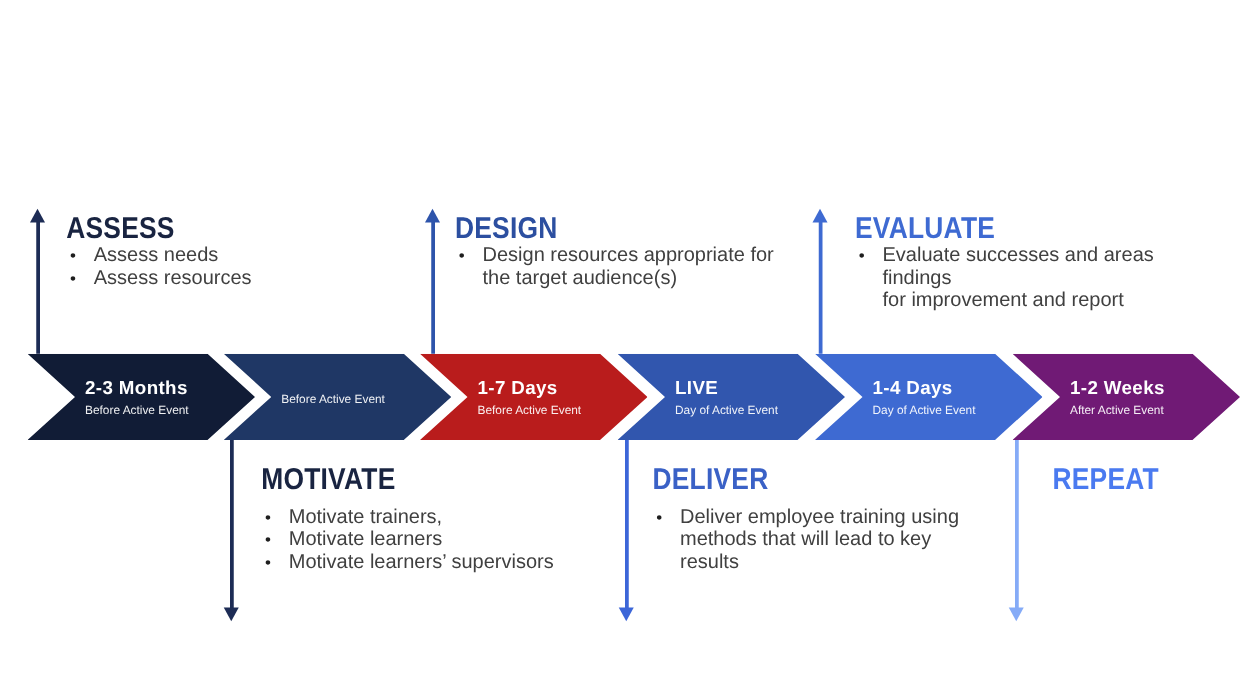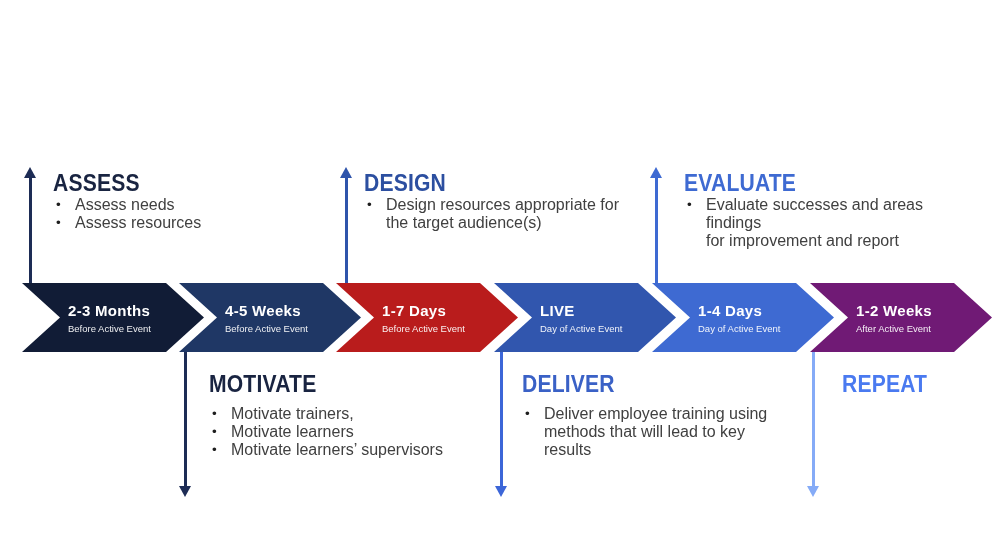--- a/index.html
+++ b/index.html
@@ -44,21 +44,20 @@
 </head>
 <body>
 
 <div class="canvas">
 
   <div class="chevron" style="left: 22px; background-color: rgb(17, 28, 54);">
     <div class="chev-title">2-3 Months</div>
     <div class="chev-sub">Before Active Event</div>
   </div>
   <div class="chevron" style="left: 179px; background-color: rgb(31, 55, 101);">
-    <div class="chev-title">4-5 Weeks</div>
     <div class="chev-sub">Before Active Event</div>
   </div>
   <div class="chevron" style="left: 336px; background-color: #b91c1c;">
     <div class="chev-title">1-7 Days</div>
     <div class="chev-sub">Before Active Event</div>
   </div>
   <div class="chevron" style="left: 494px; background-color: rgb(49, 86, 174);">
     <div class="chev-title">LIVE</div>
     <div class="chev-sub">Day of Active Event</div>
   </div>

